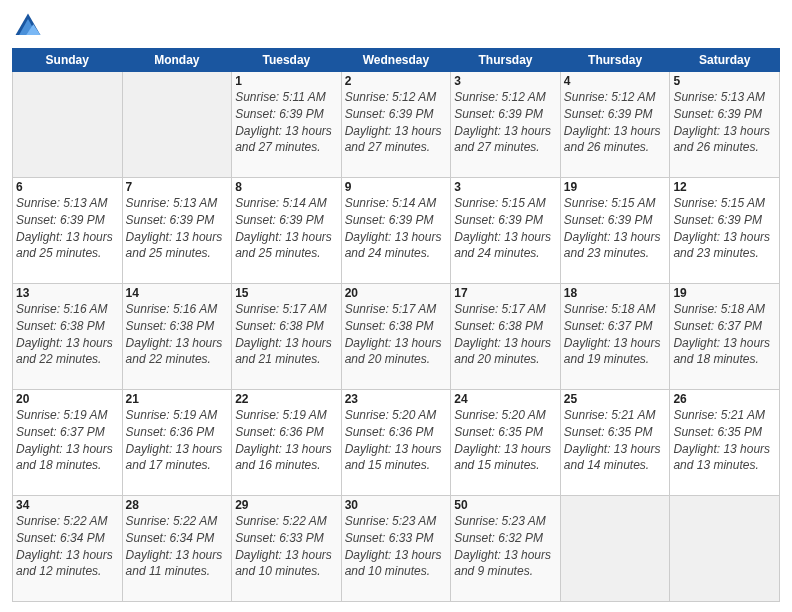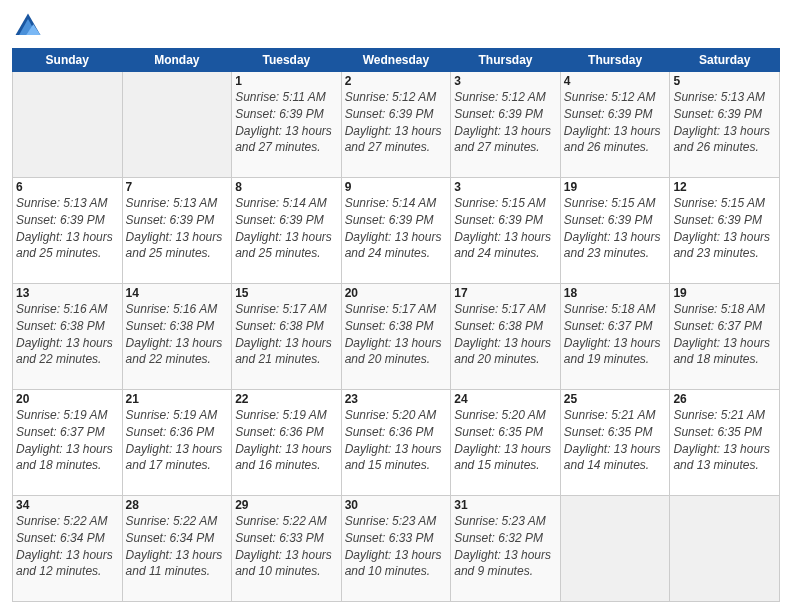--- a/index.html
+++ b/index.html
@@ -328,21 +328,21 @@
 Sunset: 6:33 PM
 Daylight: 13 hours and 10 minutes.</div>
           </td>
           <td>
             <span class="day-num">30</span>
             <div class="day-info" style="white-space: pre-line;">Sunrise: 5:23 AM
 Sunset: 6:33 PM
 Daylight: 13 hours and 10 minutes.</div>
           </td>
           <td>
-            <span class="day-num">31</span>
+            <span class="day-num">50</span>
             <div class="day-info" style="white-space: pre-line;">Sunrise: 5:23 AM
 Sunset: 6:32 PM
 Daylight: 13 hours and 9 minutes.</div>
           </td>
           <td class="empty"></td>
           <td class="empty"></td>
         </tr>
       </tbody>
   </table>
 </div>

